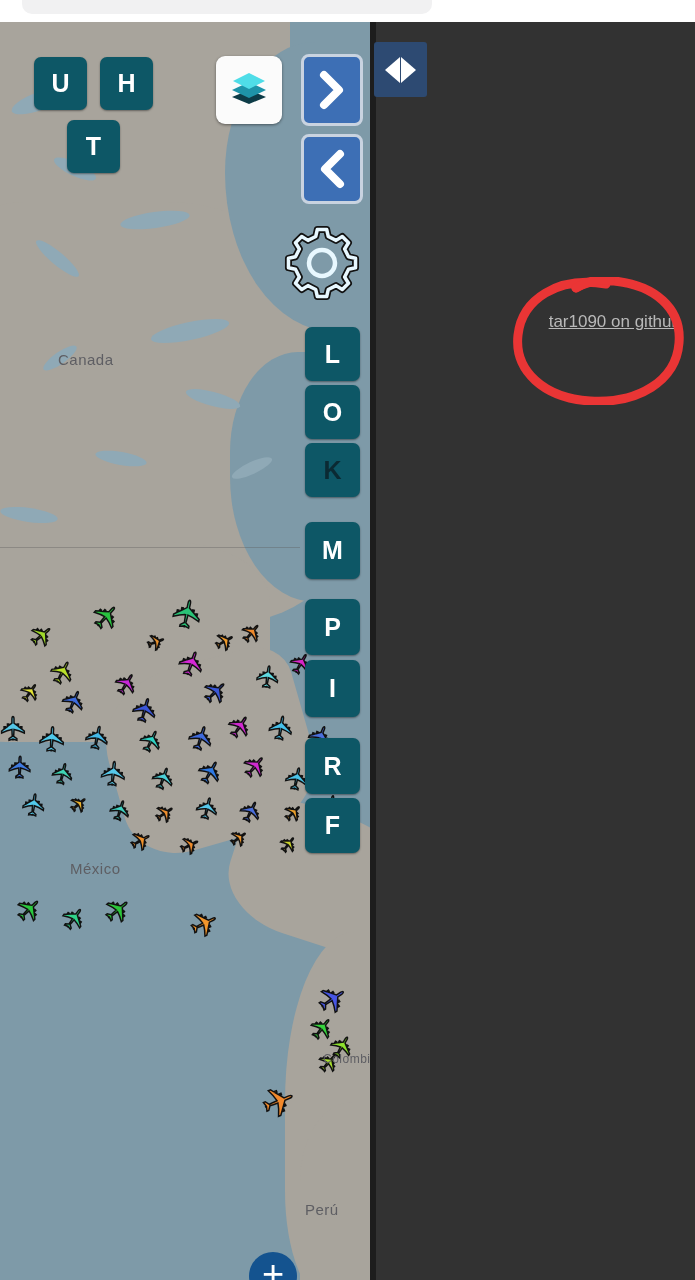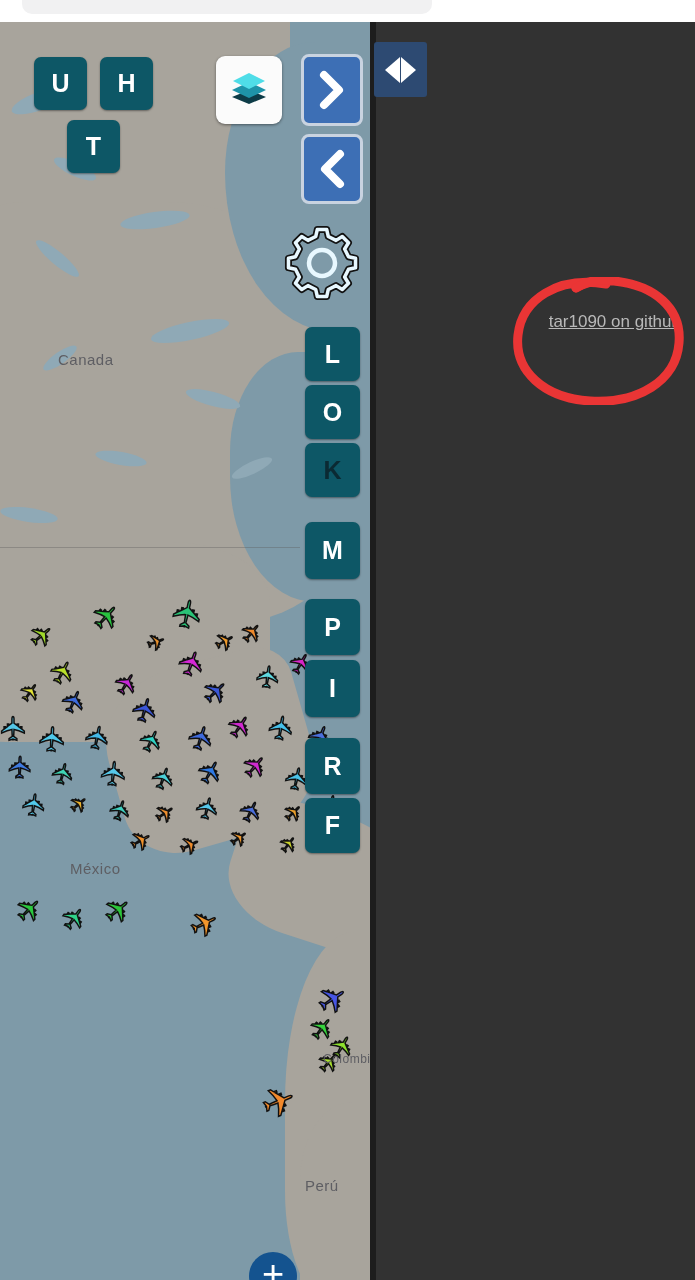--- a/index.html
+++ b/index.html
@@ -57,21 +57,21 @@
     position: absolute; left: 0; top: 525px; width: 300px; height: 1px;
     background: rgba(90,90,90,.35);
   }
   .map-label {
     position: absolute; color: #5e5e63; font-size: 15px;
     letter-spacing: .5px; font-family: "Liberation Sans", sans-serif;
     pointer-events: none; white-space: nowrap;
   }
   .map-label.canada { left: 58px; top: 329px; }
   .map-label.mexico { left: 58px; top: 838px; margin-left: 12px; }
-  .map-label.peru   { left: 305px; top: 1155px; }
+  .map-label.peru   { left: 305px; top: 1179px; }
   .map-label.colombia { left: 323px; top: 1030px; font-size: 12px; }
 
   
   .planes { position: absolute; left: 0; top: 0; width: 370px; height: 1258px; }
   .plane {
     position: absolute;
     font-size: 30px;
     line-height: 1;
     -webkit-text-stroke: 1.5px #111;
     text-shadow: 0 0 0 #000;

